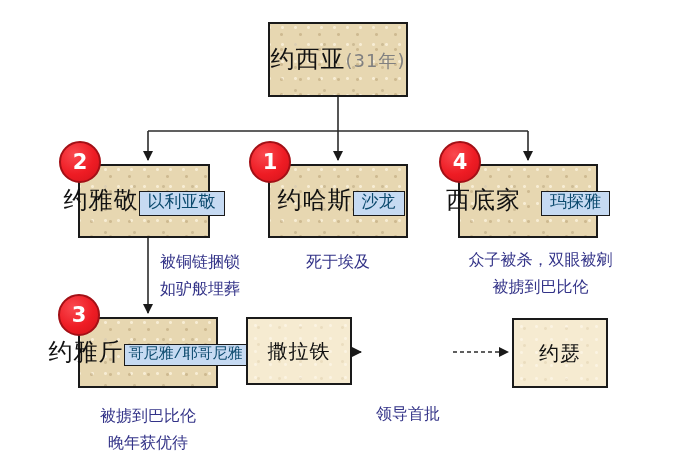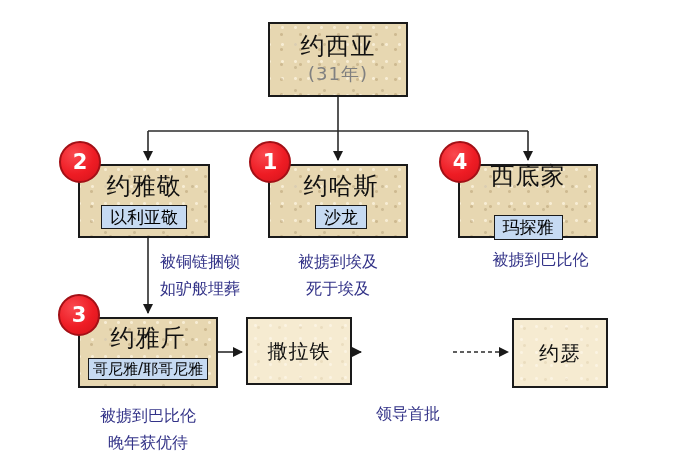--- a/index.html
+++ b/index.html
@@ -6,21 +6,21 @@
   #stage{
     position:relative;width:677px;height:475px;background:#ffffff;overflow:hidden;
     font-family:"DejaVu Sans","Liberation Sans",sans-serif;
   }
   
   #connectors{position:absolute;left:0;top:0;width:677px;height:475px;z-index:1;}
 
   
   .node{
     position:absolute;z-index:2;border:2px solid #1a1a1a;box-sizing:border-box;
-    display:flex;flex-direction:column;align-items:center;justify-content:center;
+    display:flex;flex-direction:row;align-items:center;justify-content:center;
   }
   .parchment{
     background-color:#e7d7b1;
     background-image:
       radial-gradient(circle, rgba(150,120,70,.30) 1px, transparent 2px),
       radial-gradient(circle, rgba(120,95,55,.22) 1px, transparent 2px),
       radial-gradient(circle, rgba(255,248,230,.65) 1px, transparent 2px);
     background-size:19px 15px,29px 23px,13px 17px;
     background-position:2px 3px,11px 9px,6px 12px;
   }
@@ -29,22 +29,22 @@
     background-image:
       radial-gradient(circle, rgba(170,140,90,.14) 1px, transparent 2px),
       radial-gradient(circle, rgba(255,250,240,.55) 1px, transparent 2px);
     background-size:21px 17px,15px 13px;
   }
   .node-title{color:#111;font-size:24px;line-height:1.15;letter-spacing:1px;white-space:nowrap;}
   .node-title.small{font-size:20px;}
   .node-title.xs{font-size:19px;letter-spacing:0;}
   .node-years{color:#808080;font-size:18px;margin-top:2px;letter-spacing:1px;}
   .alt-label{
-    background:#c6daf2;border:1px solid #1a1a1a;color:#000000;
-    font-size:17px;line-height:1.2;padding:1px 8px;margin-top:5px;white-space:nowrap;
+    background:#c6daf2;border:1px solid #1a1a1a;color:#0c4a6e;
+    font-size:17px;line-height:1.2;padding:1px 8px;margin-top:5px;white-space:nowrap;font-family:Liberation Mono, monospace;
   }
   .alt-label.long{font-size:15px;padding:1px 4px;letter-spacing:0;}
 
   
   .badge{
     position:absolute;z-index:3;width:42px;height:42px;border-radius:50%;
     background:radial-gradient(circle at 35% 30%, #f9494f 0%, #ee1c24 55%, #d3131b 100%);
     border:2px solid #a31016;box-sizing:border-box;
     display:flex;align-items:center;justify-content:center;
     color:#ffffff;font-size:21px;font-weight:bold;
@@ -129,25 +129,25 @@
   <div class="node parchment-light" style="left:512px;top:318px;width:96px;height:70px;">
     <div class="node-title small">约瑟</div>
   </div>
 
   <div class="note" style="left:130px;top:248px;width:140px;">
     <div>被铜链捆锁</div>
     <div>如驴般埋葬</div>
   </div>
 
   <div class="note" style="left:268px;top:248px;width:140px;">
-    <div>被掳到埃及</div>
     <div>死于埃及</div>
   </div>
 
   <div class="note" style="left:448px;top:246px;width:185px;">
+    <div>众子被杀，双眼被剜</div>
     <div>被掳到巴比伦</div>
   </div>
 
   <div class="note" style="left:78px;top:402px;width:140px;">
     <div>被掳到巴比伦</div>
     <div>晚年获优待</div>
   </div>
 
   <div class="note" style="left:338px;top:400px;width:140px;">
     <div>领导首批</div>

